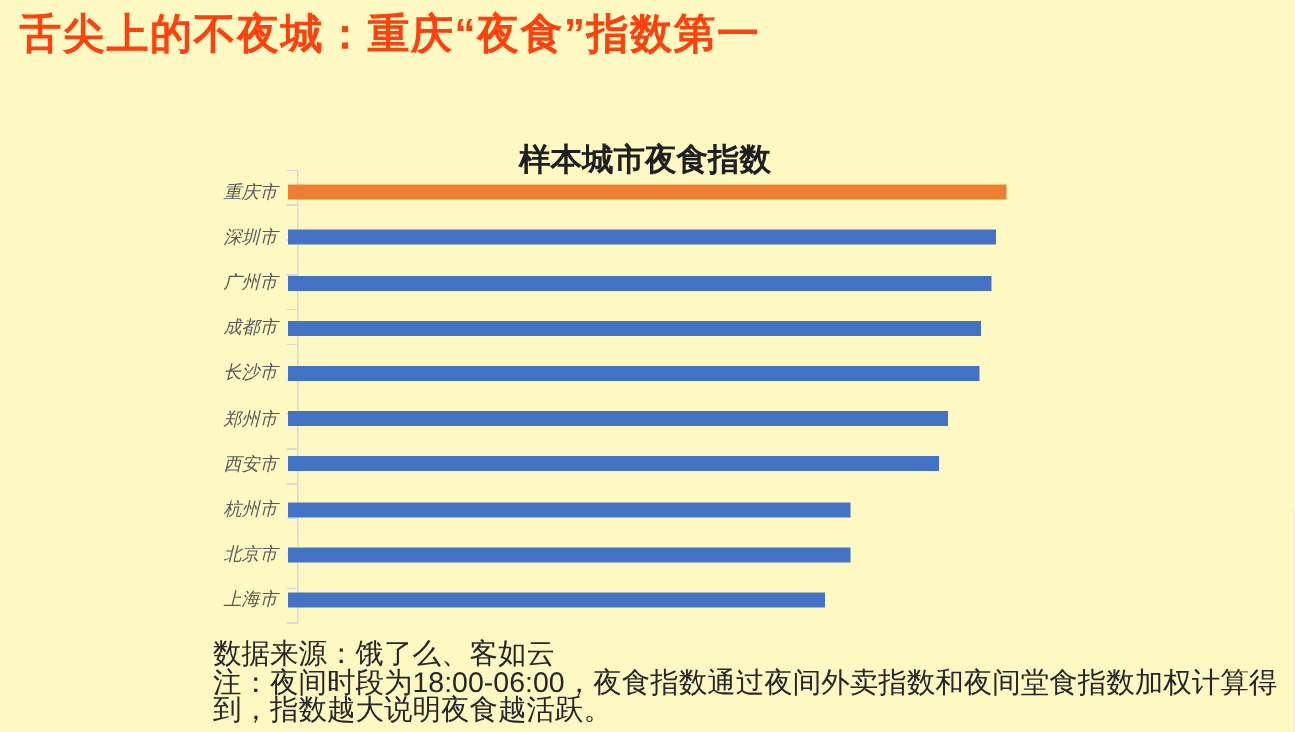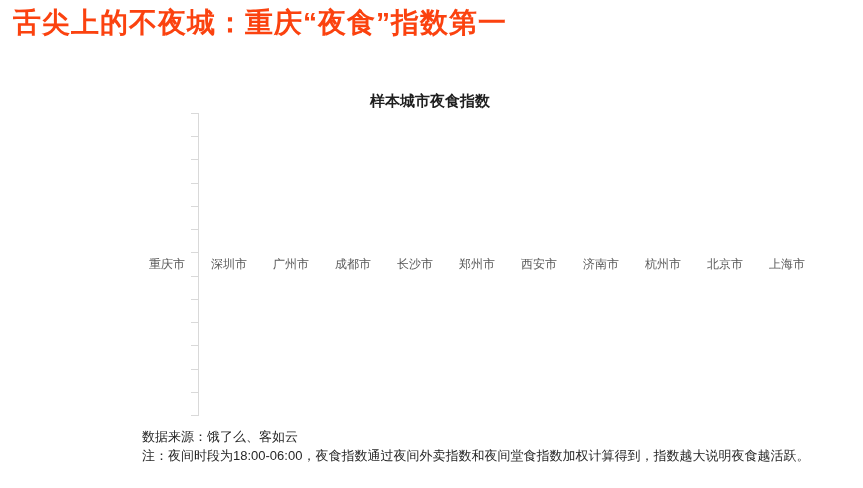--- a/index.html
+++ b/index.html
@@ -1,36 +1,36 @@
 <!DOCTYPE html>
 <html><head>
 <meta charset="utf-8">
 <style>
   html,body{margin:0;padding:0;background:#e9e9e9;}
   .page{
     position:relative;
     width:863px;height:488px;
-    background:#ffffff;
+    background:#fef9c3;
     overflow:hidden;
     font-family:"Liberation Sans","DejaVu Sans",sans-serif;
   }
   .main-title{
     position:absolute;left:13px;top:6px;margin:0;
     font-size:28px;line-height:34px;font-weight:800;
     color:#FB420F;
     letter-spacing:1px;
   }
   .chart-title{
     position:absolute;left:140px;top:92px;width:580px;
     text-align:center;
-    font-size:15px;font-weight:700;color:#1f1f1f;
+    font-size:21px;font-weight:700;color:#1f1f1f;
   }
   .chart{
     position:absolute;left:130px;top:113px;width:568px;height:302px;
-    display:flex;flex-direction:row;
+    display:flex;flex-direction:column;font-style:italic;
   }
   .row{flex:1;display:flex;align-items:center;}
   .cat{
     width:62px;flex:0 0 62px;box-sizing:border-box;
     padding-right:7px;text-align:right;
     font-size:12px;color:#595959;white-space:nowrap;
   }
   .track{position:relative;flex:1;height:10px;}
   .bar{height:10px;}
   .axis-line{
@@ -39,21 +39,21 @@
   }
   .axis-ticks{
     position:absolute;left:191px;top:113px;width:7px;height:304px;
     background:repeating-linear-gradient(
       to bottom,
       #D9D9D9 0,#D9D9D9 1px,
       transparent 1px,transparent 23.23px);
   }
   .notes{
     position:absolute;left:142px;top:428px;width:710px;
-    font-size:13px;line-height:18.5px;color:#262626;
+    font-size:19px;line-height:18.5px;color:#262626;
   }
 </style>
 </head>
 <body>
 
 <div class="page">
 
   <h1 class="main-title" style="color: rgb(251, 66, 15);">舌尖上的不夜城：重庆“夜食”指数第一</h1>
 
   <div class="chart-title">样本城市夜食指数</div>
@@ -99,26 +99,20 @@
           <div class="bar" style="width: 87.0388%; background: rgb(68, 114, 196);"></div>
         </div>
       </div>
       <div class="row">
         <span class="cat" style="color: rgb(89, 89, 89);">西安市</span>
         <div class="track">
           <div class="bar" style="width: 85.8089%; background: rgb(68, 114, 196);"></div>
         </div>
       </div>
       <div class="row">
-        <span class="cat" style="color: rgb(89, 89, 89);">济南市</span>
-        <div class="track">
-          <div class="bar" style="width: 77.1996%; background: rgb(68, 114, 196);"></div>
-        </div>
-      </div>
-      <div class="row">
         <span class="cat" style="color: rgb(89, 89, 89);">杭州市</span>
         <div class="track">
           <div class="bar" style="width: 74.1722%; background: rgb(68, 114, 196);"></div>
         </div>
       </div>
       <div class="row">
         <span class="cat" style="color: rgb(89, 89, 89);">北京市</span>
         <div class="track">
           <div class="bar" style="width: 74.1722%; background: rgb(68, 114, 196);"></div>
         </div>

